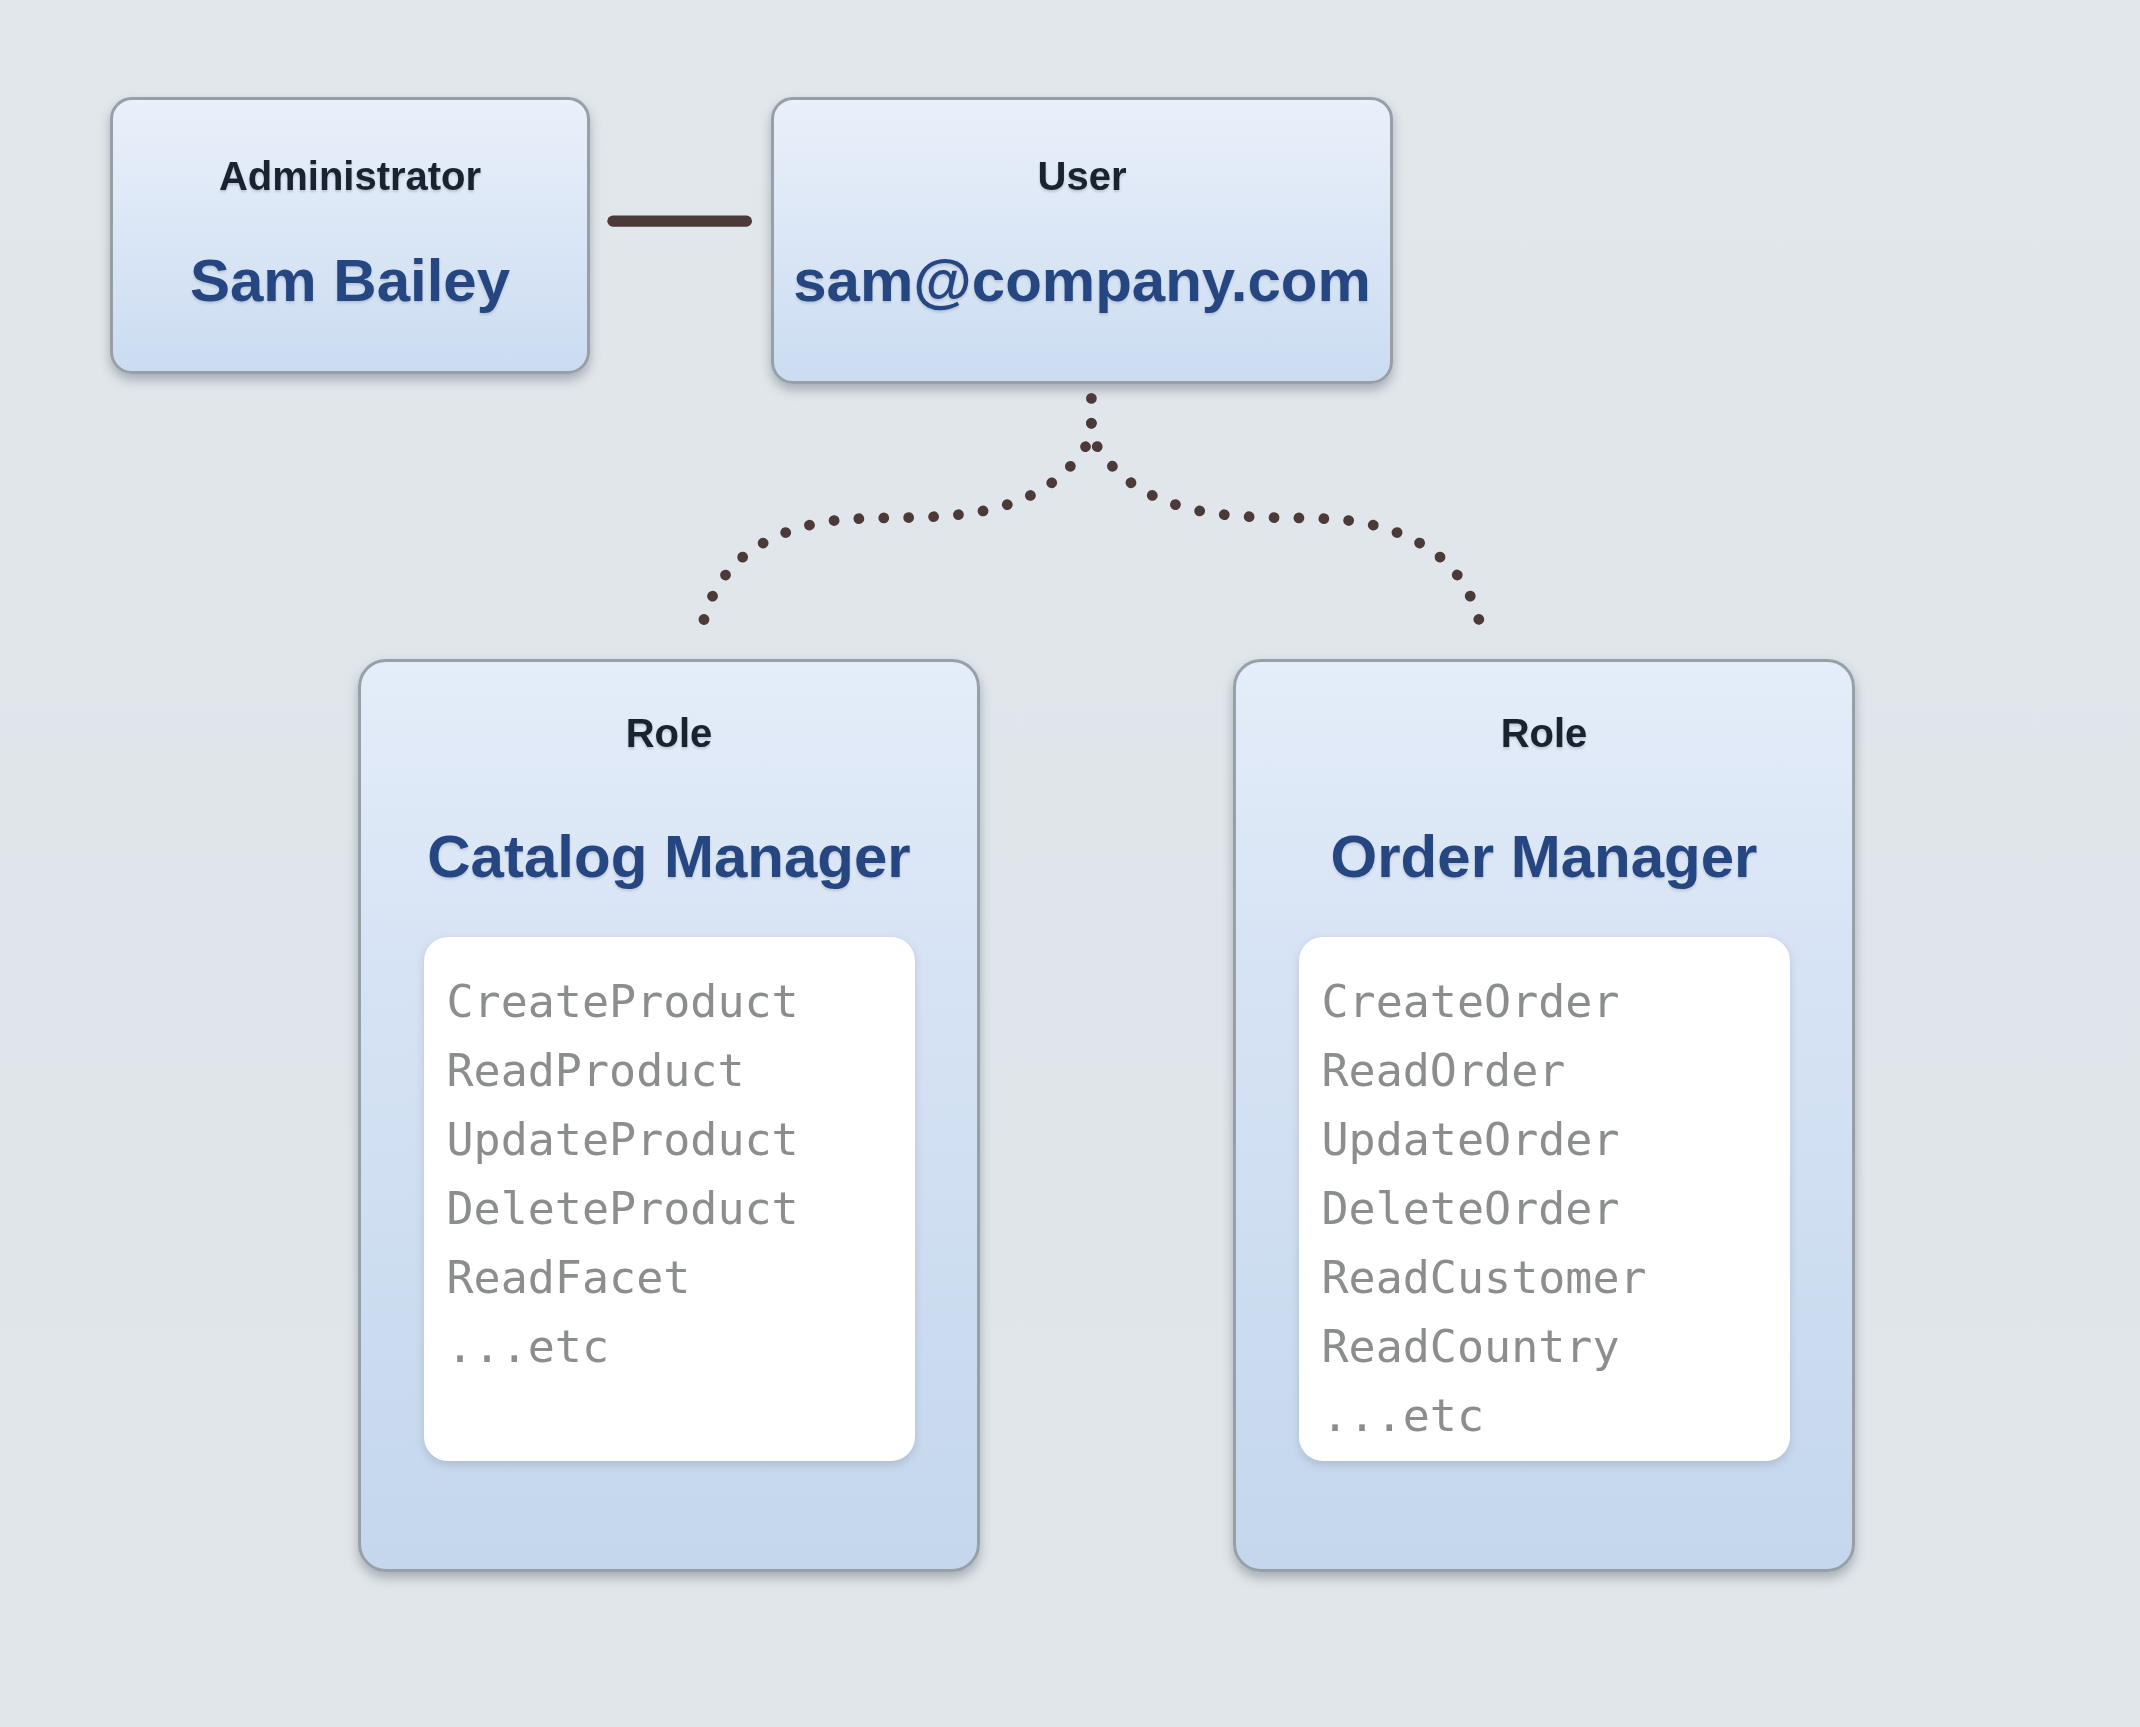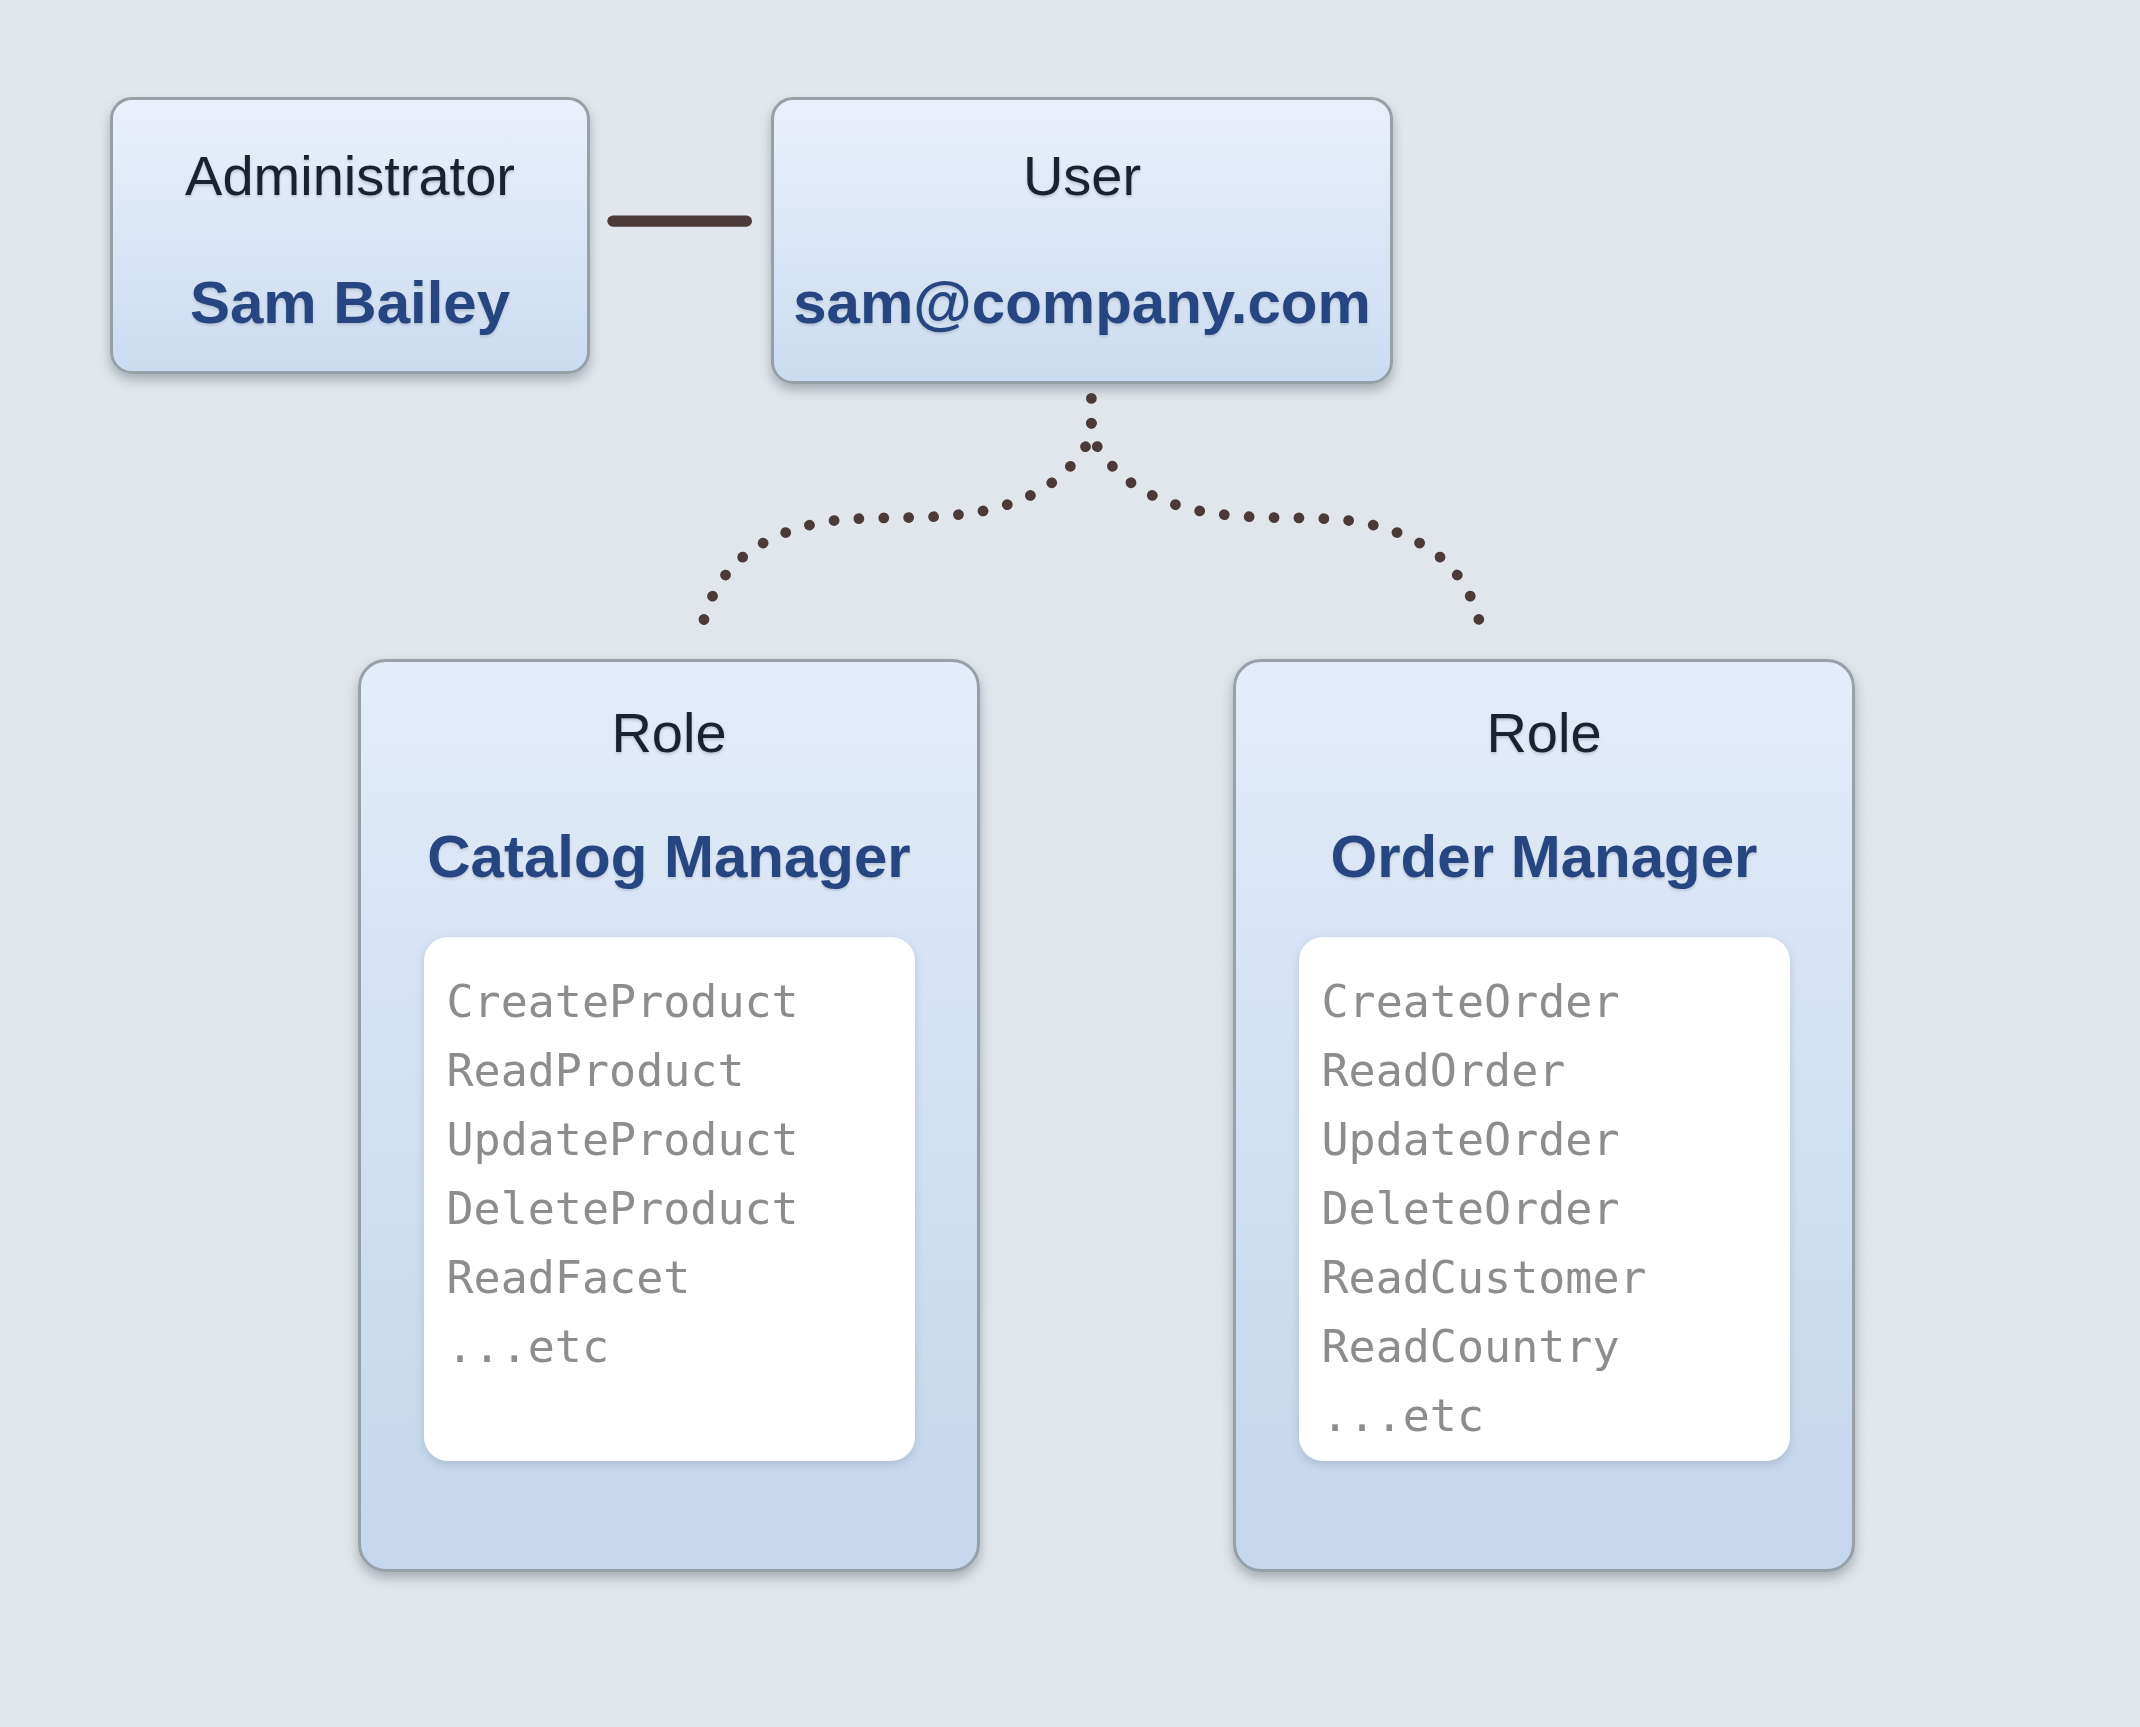--- a/index.html
+++ b/index.html
@@ -15,31 +15,31 @@
   .connectors{position:absolute;left:0;top:0;width:2140px;height:1728px;}
 
   .card{
     position:absolute;box-sizing:border-box;
     border:3.4px solid #97a0a7;border-radius:22px;
     background:linear-gradient(180deg,#eaf0fa 0%,#dce7f6 45%,#cbdcf1 100%);
     box-shadow:0 6px 10.3px rgba(96,106,116,0.45);
     display:flex;flex-direction:column;align-items:center;
   }
   .card-title{
-    font-size:56px;line-height:70px;font-weight:normal;color:#1a2230;
+    font-size:40px;line-height:70px;font-weight:bold;color:#1a2230;
     text-shadow:0 1.7px 2.6px rgba(20,30,45,0.18);
     white-space:nowrap;
   }
   .card-name{
     font-size:60px;line-height:70px;font-weight:bold;color:#254680;
     text-shadow:0 1.7px 2.6px rgba(20,30,45,0.15);
     white-space:nowrap;
   }
   .entity-card .card-title{margin-top:41px;}
-  .entity-card .card-name{margin-top:57px;}
+  .entity-card .card-name{margin-top:35px;}
 
   .admin-card{left:110px;top:97px;width:480px;height:277px;}
   .user-card{left:771px;top:97px;width:622px;height:287px;}
 
   .role-card{
     border-radius:28px;
     background:linear-gradient(180deg,#e4edf9 0%,#d8e4f5 30%,#c4d7ed 100%);
   }
   .role-left{left:358px;top:659px;width:622px;height:913px;}
   .role-right{left:1233px;top:659px;width:622px;height:913px;}

